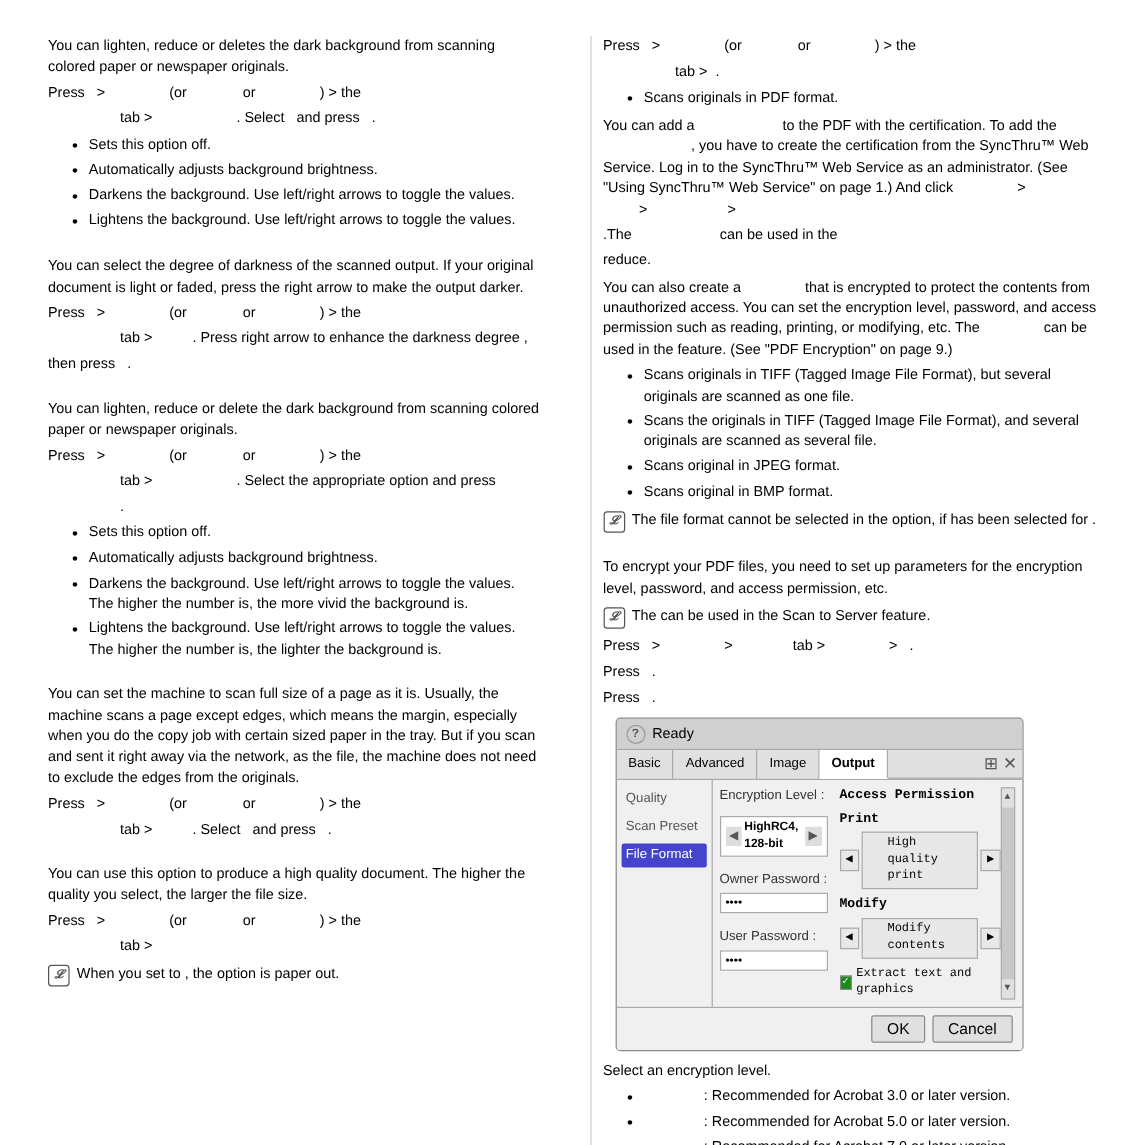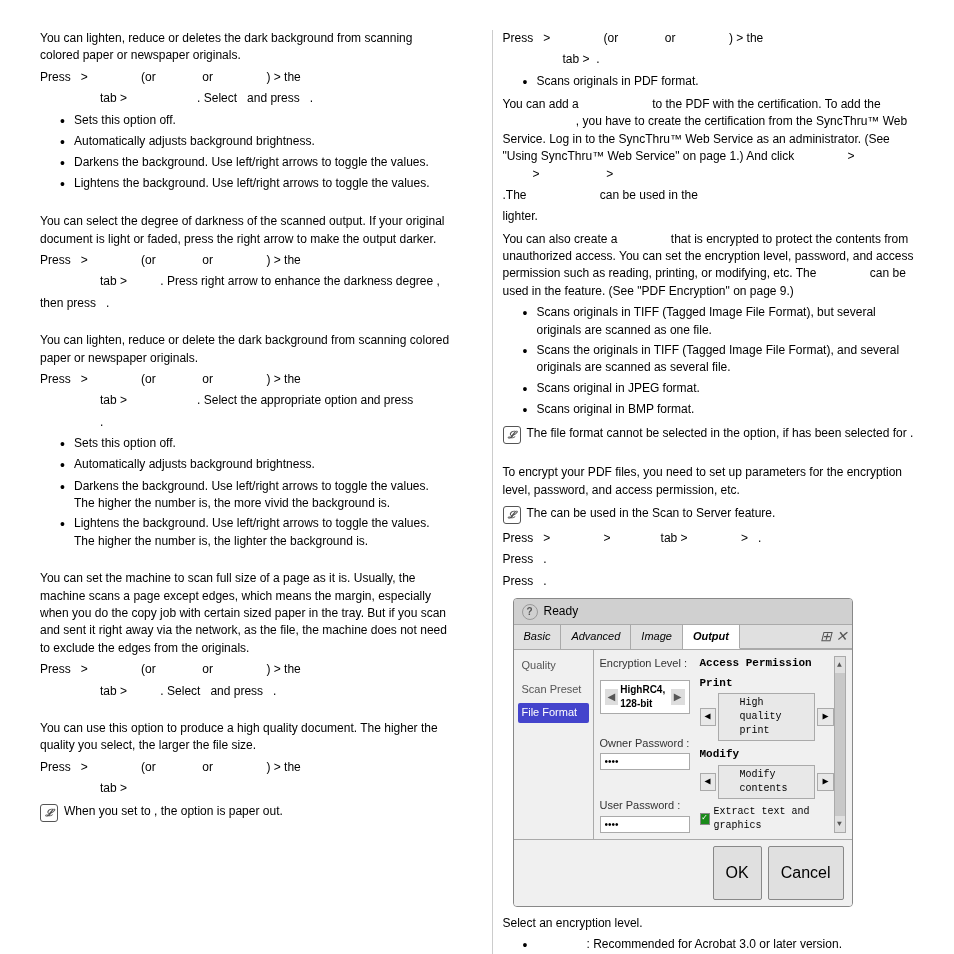--- a/index.html
+++ b/index.html
@@ -140,21 +140,20 @@
       font-weight: bold;
       font-size: 10px;
       color: #555;
     }
 
     .dialog-tabs {
       display: flex;
       flex-direction: row;
       background: #e0e0e0;
       border-bottom: 1px solid #aaa;
-      font-style: italic;
     }
 
     .dialog-tab {
       padding: 4px 10px;
       font-size: 11px;
       border-right: 1px solid #aaa;
       cursor: pointer;
     }
 
     .dialog-tab.active {
@@ -289,22 +288,22 @@
       display: flex;
       flex-direction: row;
       justify-content: flex-end;
       padding: 6px 8px;
       gap: 6px;
       border-top: 1px solid #aaa;
       background: #f0f0f0;
     }
 
     .dialog-footer-btn {
-      padding: 17px 12px;
-      font-size: 16px;
+      padding: 3px 12px;
+      font-size: 13px;
       border: 1px solid #888;
       background: #e0e0e0;
       cursor: pointer;
       border-radius: 2px;
     }
 
     .scroll-indicator {
       display: flex;
       flex-direction: column;
       align-items: center;
@@ -409,21 +408,21 @@
         <p>Press&nbsp;&nbsp;&nbsp;&gt;&nbsp;&nbsp;&nbsp;&nbsp;&nbsp;&nbsp;&nbsp;&nbsp;&nbsp;&nbsp;&nbsp;&nbsp;&nbsp;&nbsp;&nbsp;&nbsp;(or&nbsp;&nbsp;&nbsp;&nbsp;&nbsp;&nbsp;&nbsp;&nbsp;&nbsp;&nbsp;&nbsp;&nbsp;&nbsp;&nbsp;or&nbsp;&nbsp;&nbsp;&nbsp;&nbsp;&nbsp;&nbsp;&nbsp;&nbsp;&nbsp;&nbsp;&nbsp;&nbsp;&nbsp;&nbsp;&nbsp;) &gt; <span>the</span></p>
         <p class="tab-indent">tab &gt;&nbsp;&nbsp;.</p>
         <div class="bullet-list">
           <div class="bullet-item">
             <span class="bullet-dot">•</span>
             <span class="bullet-text">Scans originals in PDF format.</span>
           </div>
         </div>
         <p style="margin-top:5px;">You can add a &nbsp;&nbsp;&nbsp;&nbsp;&nbsp;&nbsp;&nbsp;&nbsp;&nbsp;&nbsp;&nbsp;&nbsp;&nbsp;&nbsp;&nbsp;&nbsp;&nbsp;&nbsp;&nbsp;&nbsp;&nbsp;to the PDF with the certification. To add the &nbsp;&nbsp;&nbsp;&nbsp;&nbsp;&nbsp;&nbsp;&nbsp;&nbsp;&nbsp;&nbsp;&nbsp;&nbsp;&nbsp;&nbsp;&nbsp;&nbsp;&nbsp;&nbsp;&nbsp;&nbsp;&nbsp;, you have to create the certification from the SyncThru™ Web Service. Log in to the SyncThru™ Web Service as an administrator. (See "Using SyncThru™ Web Service" on page 1.) And click &nbsp;&nbsp;&nbsp;&nbsp;&nbsp;&nbsp;&nbsp;&nbsp;&nbsp;&nbsp;&nbsp;&nbsp;&nbsp;&nbsp;&nbsp;&gt; &nbsp;&nbsp;&nbsp;&nbsp;&nbsp;&nbsp;&nbsp;&nbsp;&nbsp;&gt;&nbsp;&nbsp;&nbsp;&nbsp;&nbsp;&nbsp;&nbsp;&nbsp;&nbsp;&nbsp;&nbsp;&nbsp;&nbsp;&nbsp;&nbsp;&nbsp;&nbsp;&nbsp;&nbsp;&nbsp;&gt;</p>
         <p>.The &nbsp;&nbsp;&nbsp;&nbsp;&nbsp;&nbsp;&nbsp;&nbsp;&nbsp;&nbsp;&nbsp;&nbsp;&nbsp;&nbsp;&nbsp;&nbsp;&nbsp;&nbsp;&nbsp;&nbsp;&nbsp;can be used in the</p>
-        <p>lighter.</p>
+        <p>reduce.</p>
         <p style="margin-top:5px;">You can also create a &nbsp;&nbsp;&nbsp;&nbsp;&nbsp;&nbsp;&nbsp;&nbsp;&nbsp;&nbsp;&nbsp;&nbsp;&nbsp;&nbsp;&nbsp;that is encrypted to protect the contents from unauthorized access. You can set the encryption level, password, and access permission such as reading, printing, or modifying, etc. The &nbsp;&nbsp;&nbsp;&nbsp;&nbsp;&nbsp;&nbsp;&nbsp;&nbsp;&nbsp;&nbsp;&nbsp;&nbsp;&nbsp;&nbsp;can be used in the feature. (See "PDF Encryption" on page 9.)</p>
         <div class="bullet-list">
           <div class="bullet-item">
             <span class="bullet-dot">•</span>
             <span class="bullet-text">Scans originals in TIFF (Tagged Image File Format), but several originals are scanned as one file.</span>
           </div>
           <div class="bullet-item">
             <span class="bullet-dot">•</span>
             <span class="bullet-text">Scans the originals in TIFF (Tagged Image File Format), and several originals are scanned as several file.</span>
           </div>
@@ -478,25 +477,25 @@
 
             <div style="flex:1; display:flex; flex-direction:row; padding:6px 6px;">
 
               <div class="dialog-middle-panel">
                 <div class="dialog-field-label">Encryption Level :</div>
                 <div class="dialog-dropdown">
                   <span class="dialog-dropdown-arrow">◀</span>
                   <span style="flex:1; font-size:10px;font-weight:bold;">HighRC4, 128-bit</span>
                   <span class="dialog-dropdown-arrow">▶</span>
                 </div>
-                <div style="margin-top:16px;">
+                <div style="margin-top:6px;">
                   <div class="dialog-field-label">Owner Password :</div>
                   <input type="password" class="dialog-password-field" value="****" style="width: 90px; font-size: 10px; padding: 2px 4px; border: 1px solid rgb(170, 170, 170);">
                 </div>
-                <div style="margin-top:22px;">
+                <div style="margin-top:6px;">
                   <div class="dialog-field-label">User Password :</div>
                   <input type="password" class="dialog-password-field" value="****" style="width: 90px; font-size: 10px; padding: 2px 4px; border: 1px solid rgb(170, 170, 170);">
                 </div>
               </div>
 
               <div class="dialog-right-panel" style="margin-left:10px;">
                 <div style="display:flex; flex-direction:row; align-items:stretch;">
                   <div style="flex:1;">
                     <div class="dialog-right-section">Access Permission</div>
                     <div style="margin-top:4px;">

